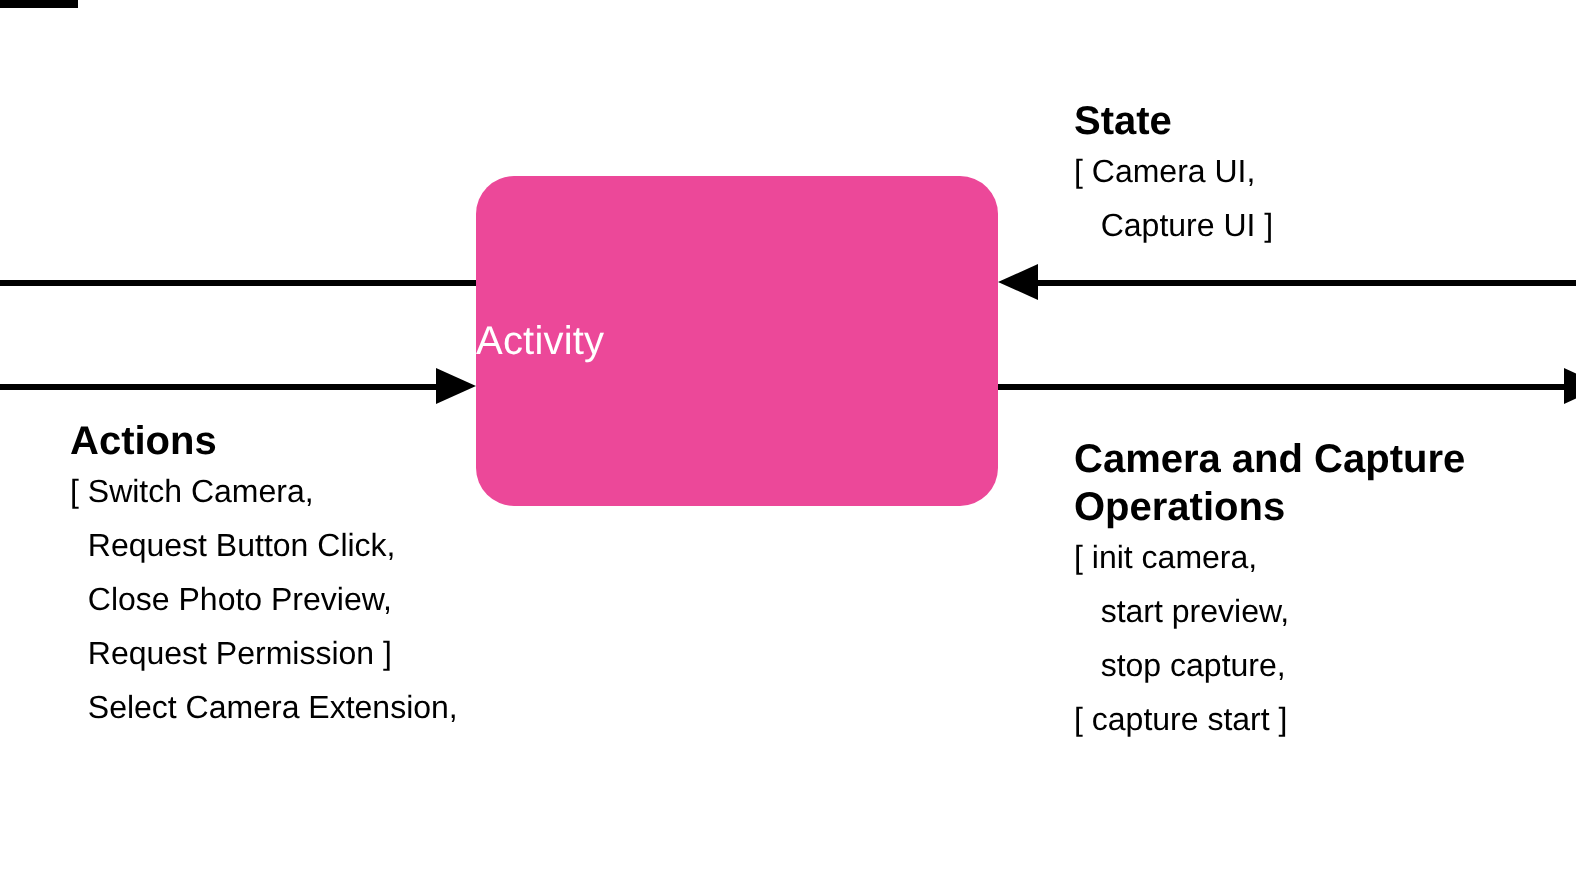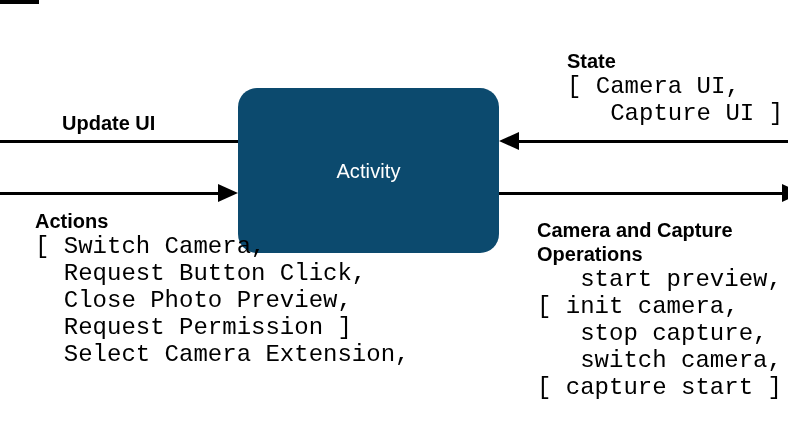--- a/index.html
+++ b/index.html
@@ -27,25 +27,25 @@
     background: #000000;
   }
 
   
   .node {
     position: absolute;
     left: 238px;
     top: 88px;
     width: 261px;
     height: 165px;
-    background: #0c4a6e;
+    background: #ec4899;
     border-radius: 19px;
     display: flex;
     align-items: center;
-    justify-content: center;
+    justify-content: flex-start;
     z-index: 3;
   }
   .node-label {
     color: #ffffff;
     font-size: 20px;
     font-weight: 400;
     letter-spacing: 0.1px;
     line-height: 1;
   }
 
@@ -78,30 +78,29 @@
     position: absolute;
     z-index: 4;
   }
   .tblock .hd {
     font-size: 20px;
     font-weight: bold;
     line-height: 24px;
     white-space: pre;
   }
   .tblock .ln {
-    font-size: 24px;
+    font-size: 16px;
     font-weight: normal;
     line-height: 27px;
     white-space: pre;
-    font-family: Liberation Mono, monospace;
   }
 
   .lbl-update { left: 62px; top: 111px; }
   .lbl-actions { left: 22px; top: 209px; margin-left: 13px; }
-  .lbl-state { left: 567px; top: 49px; }
+  .lbl-state { left: 537px; top: 49px; }
   .lbl-camops { left: 537px; top: 218px; }
 </style>
 </head>
 <body>
 
 <div id="canvas">
 
   <div class="top-bar"></div>
 
   <div class="line" style="left:0px; top:140px; width:240px;"></div>
@@ -112,42 +111,38 @@
   <div class="line" style="left:519px; top:140px; width:269px;"></div>
   <div class="arrow arrow-left" style="left:499px; top:132px;"></div>
 
   <div class="line" style="left:497px; top:192px; width:291px;"></div>
   <div class="arrow arrow-right" style="left:782px; top:184px;"></div>
 
   <div class="node">
     <span class="node-label">Activity</span>
   </div>
 
-  <div class="tblock lbl-update">
-    <div class="hd">Update UI</div>
-  </div>
 
   <div class="tblock lbl-actions">
     <div class="hd">Actions</div>
     <div class="ln">[ Switch Camera,</div>
     <div class="ln">  Request Button Click,</div>
     <div class="ln">  Close Photo Preview,</div>
     <div class="ln">  Request Permission ]</div>
     <div class="ln">  Select Camera Extension,</div>
   </div>
 
   <div class="tblock lbl-state">
     <div class="hd">State</div>
     <div class="ln">[ Camera UI,</div>
     <div class="ln">   Capture UI ]</div>
   </div>
 
   <div class="tblock lbl-camops">
     <div class="hd">Camera and Capture</div>
     <div class="hd">Operations</div>
+    <div class="ln">[ init camera,</div>
     <div class="ln">   start preview,</div>
-    <div class="ln">[ init camera,</div>
     <div class="ln">   stop capture,</div>
-    <div class="ln">   switch camera,</div>
     <div class="ln">[ capture start ]</div>
   </div>
 
 </div>
 
 </body></html>

